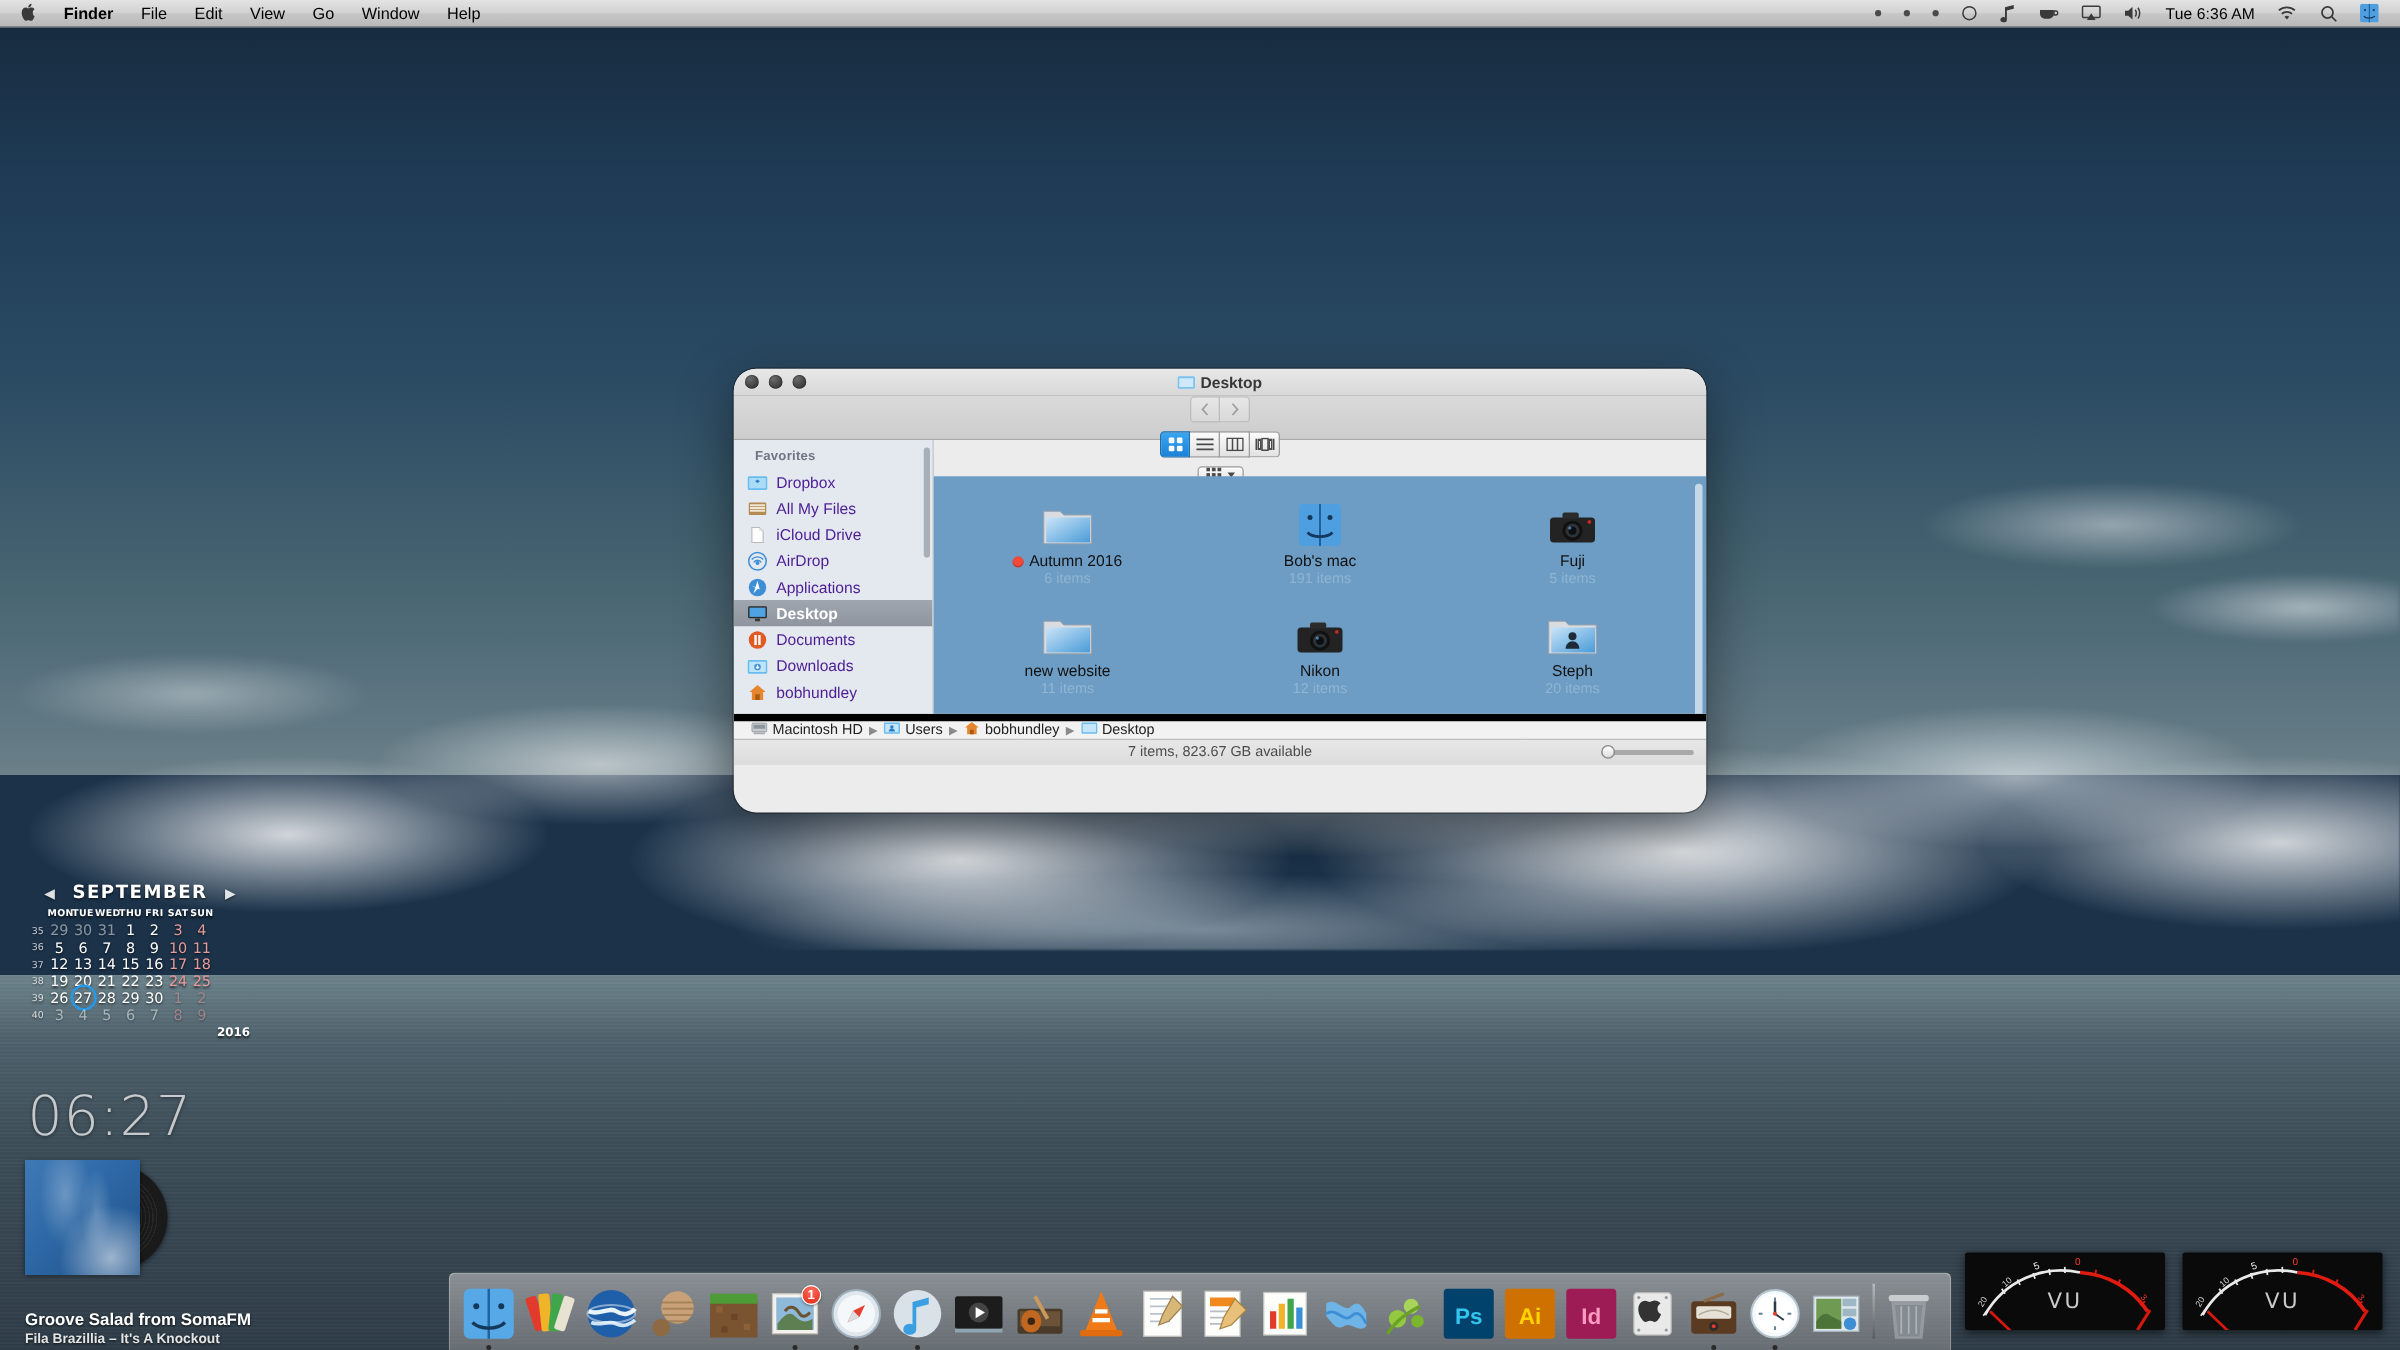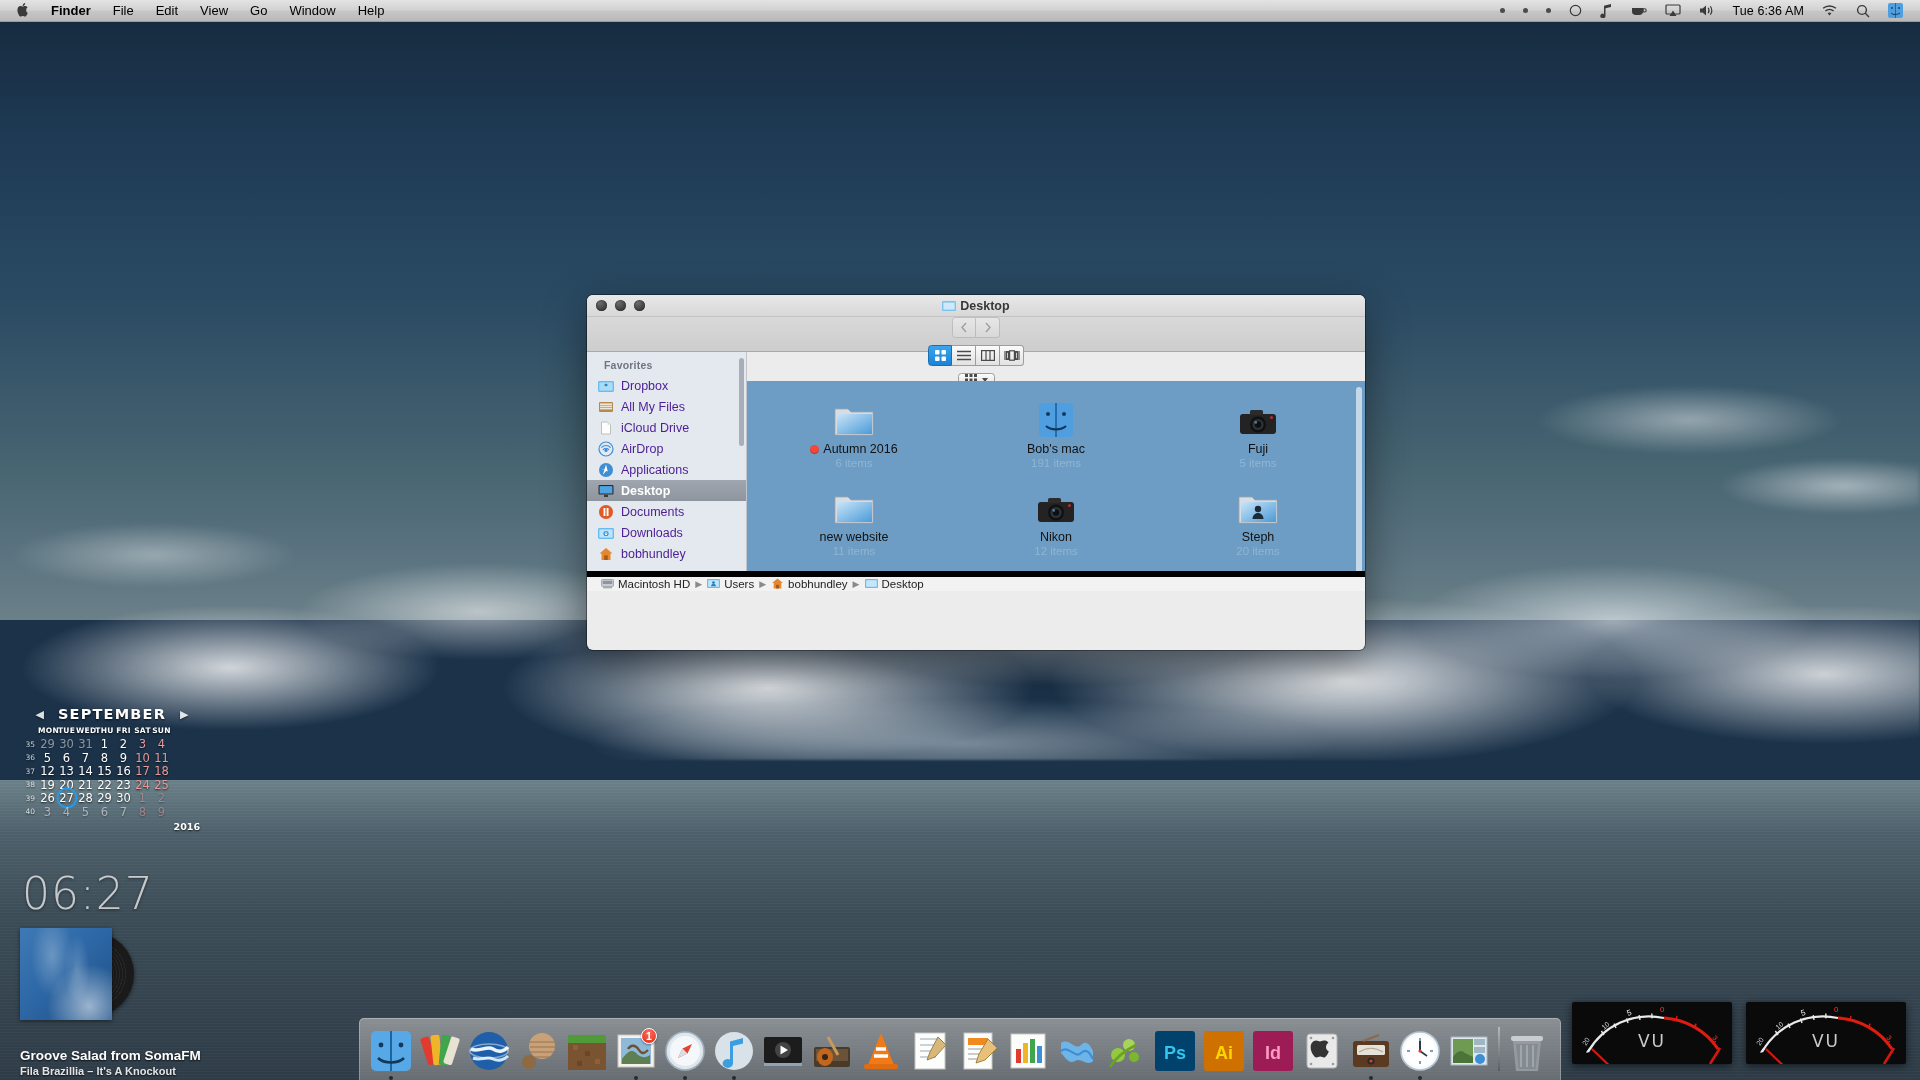--- a/index.html
+++ b/index.html
@@ -119,21 +119,21 @@
   .np-vinyl::after{
     content:""; position:absolute; inset:6px; border-radius:50%;
     background:repeating-radial-gradient(circle at 50% 50%, rgba(255,255,255,.055) 0 1px, rgba(0,0,0,0) 1px 3px);
   }
   .np-title{ margin-top:8px; font-size:13.5px; font-weight:bold; color:#fff; text-shadow:0 1px 2px rgba(0,0,0,.8); }
   .np-sub{ margin-top:2px; font-size:11px; font-weight:bold; color:rgba(255,255,255,.88); text-shadow:0 1px 2px rgba(0,0,0,.8); }
 
   
   #finder{
     position:absolute; left:587px; top:295px; width:778px; height:355px; z-index:20;
-    border-radius:6px; overflow:hidden;
+    border-radius:18px; overflow:hidden;
     box-shadow:0 14px 44px rgba(0,0,0,.45), 0 0 0 1px rgba(0,0,0,.35);
     background:#ececec;
     font-size:12.5px; color:#2b2b2b;
   }
   .fw-titlebar{
     height:22px;
     background:linear-gradient(180deg,#e8e8e8 0%,#d8d8d8 100%);
     display:flex; align-items:center; position:relative;
     border-bottom:1px solid #c3c3c3;
   }
@@ -789,20 +789,26 @@
       <span class="pb-sep">▶</span>
       <span class="pb-crumb">
         <span><svg width="13" height="11" viewBox="0 0 13 11">
             <rect x="0" y="1" width="13" height="9" rx="1.1" fill="#68bdf0"></rect>
             <rect x="1.2" y="2.2" width="10.6" height="6.6" fill="#c5e6fa"></rect>
           </svg></span>
         <span>Desktop</span>
       </span>
     </div>
 
+  <div class="fw-statusbar">
+    <span>7 items, 823.67 GB available</span>
+    <span class="zoomslider">
+      <span class="zoomknob"></span>
+    </span>
+  </div>
 </div>
 
 <div id="dock">
     <div class="dock-item">
       <div class="dock-icon"><svg width="44" height="44" viewBox="0 0 44 44">
           <rect x="2" y="2" width="40" height="40" rx="5" fill="#57a8e6"></rect>
           <path d="M22 2v40" stroke="#1f639f" stroke-width="2"></path>
           <circle cx="12" cy="16" r="2.4" fill="#14385a"></circle>
           <circle cx="32" cy="16" r="2.4" fill="#14385a"></circle>
           <path d="M9 29c6 6 20 6 26 0" fill="none" stroke="#14385a" stroke-width="2.6"></path>

